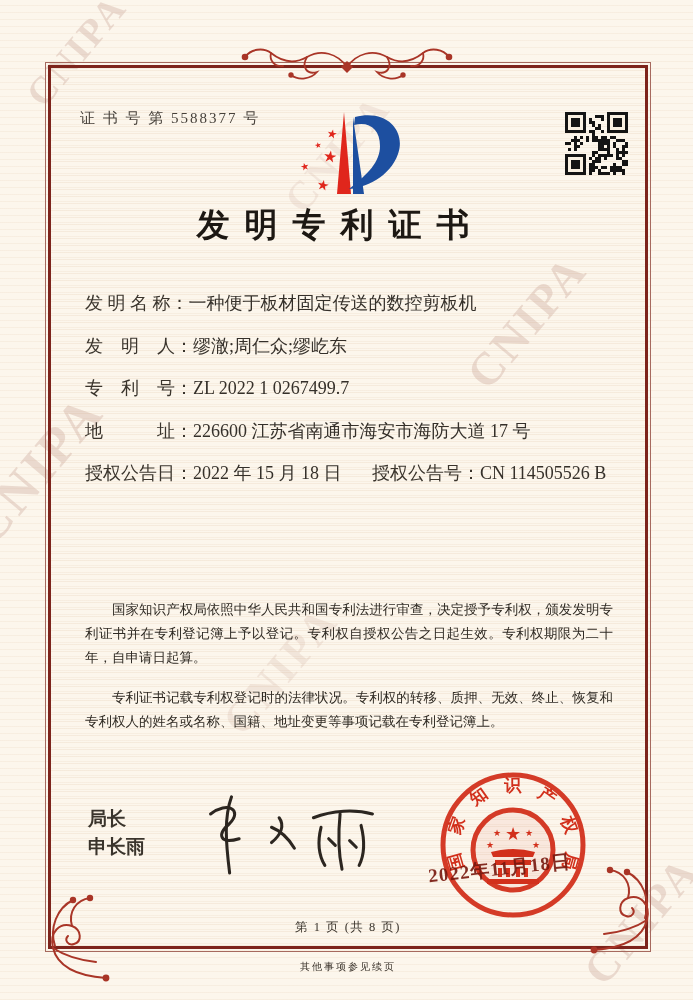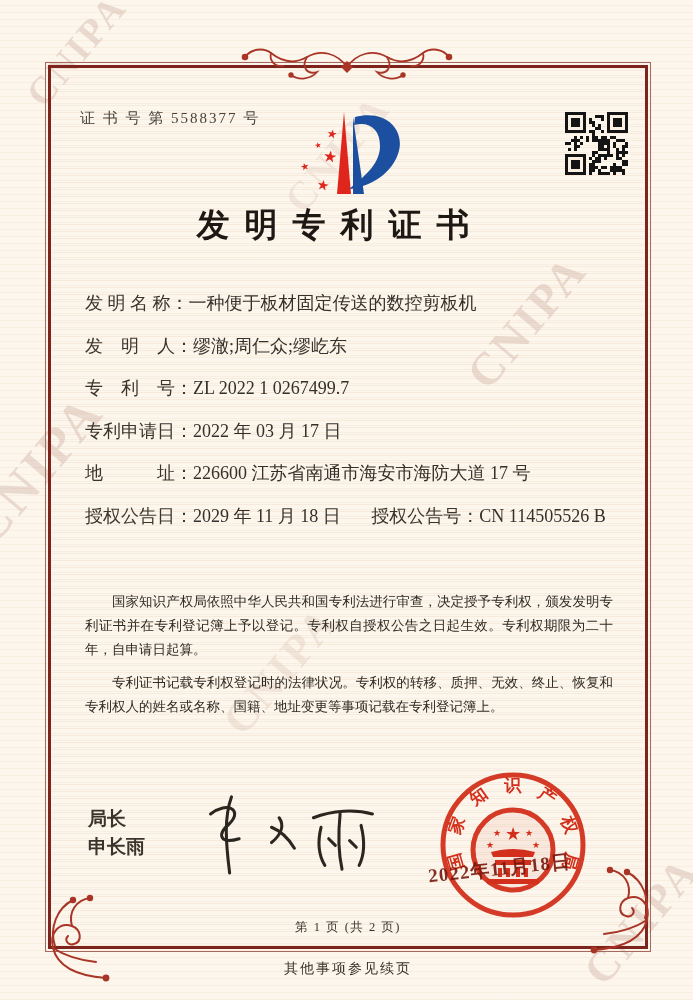--- a/index.html
+++ b/index.html
@@ -52,40 +52,40 @@
   .fields{position:absolute;left:85px;top:291px;width:535px;}
   .field-row{height:20px;margin-bottom:22.5px;font-size:18px;white-space:nowrap;color:#3a342c;}
   .field-label{display:inline-block;min-width:100px;color:#3a342c;}
   .field-value{color:#35302a;}
   .field-cell-2{margin-left:26px;}
   .body-text{
     position:absolute;left:85px;top:582px;width:528px;
     font-size:13.5px;line-height:1.78;color:#2f2a23;
     text-align:justify;
   }
-  .body-text p{margin:8px 0 9px 0;text-indent:2em;}
+  .body-text p{margin:16px 0 9px 0;text-indent:2em;}
   .officer{position:absolute;left:88px;top:806px;font-size:19px;font-weight:600;color:#3a342c;}
   .officer .name{margin-top:2px;}
   .signature{position:absolute;left:182px;top:783px;}
   .seal{position:absolute;left:436px;top:768px;}
   .seal-date{
     position:absolute;left:428px;top:854px;width:180px;
     font-size:19px;font-weight:bold;color:#77170d;opacity:0.9;
     transform:rotate(-6deg);white-space:nowrap;letter-spacing:1px;
   }
   .flourish-top{position:absolute;left:240px;top:40px;}
   .flourish-bl{position:absolute;left:38px;top:890px;}
   .flourish-br{position:absolute;left:590px;top:862px;transform:scaleX(-1);}
   .page-number{
     position:absolute;left:45px;top:919px;width:606px;
     text-align:center;font-size:12.5px;letter-spacing:1.5px;color:#3a342c;
   }
   .continuation-note{
     position:absolute;left:45px;top:960px;width:606px;
-    text-align:center;font-size:14px;letter-spacing:2px;color:#3a332b;
+    text-align:center;font-size:10px;letter-spacing:2px;color:#3a332b;
   }
 </style>
 </head>
 <body>
 
 <div class="page">
 
   <div class="wm" style="left:10px;top:28px;font-size:38px;">CNIPA</div>
   <div class="wm" style="left:268px;top:130px;font-size:40px;opacity:0.18;">CNIPA</div>
   <div class="wm" style="left:448px;top:295px;font-size:46px;">CNIPA</div>
@@ -289,27 +289,24 @@
     <div class="field-row">
       <span class="field-label">发 明 名 称：</span><span class="field-value">一种便于板材固定传送的数控剪板机</span>
     </div>
     <div class="field-row">
       <span class="field-label">发　明　人：</span><span class="field-value">缪澈;周仁众;缪屹东</span>
     </div>
     <div class="field-row">
       <span class="field-label">专　利　号：</span><span class="field-value">ZL 2022 1 0267499.7</span>
     </div>
     <div class="field-row">
-      <span class="field-label">专利申请日：</span><span class="field-value">2022 年 03 月 17 日</span>
-    </div>
-    <div class="field-row">
       <span class="field-label">地　　　址：</span><span class="field-value">226600 江苏省南通市海安市海防大道 17 号</span>
     </div>
     <div class="field-row">
-      <span><span class="field-label">授权公告日：</span><span class="field-value">2029 年 11 月 18 日</span></span>
+      <span><span class="field-label">授权公告日：</span><span class="field-value">2022 年 15 月 18 日</span></span>
       <span class="field-cell-2"><span class="field-label">授权公告号：</span><span class="field-value">CN 114505526 B</span></span>
     </div>
   </div>
 
   <div class="body-text">
     <p>国家知识产权局依照中华人民共和国专利法进行审查，决定授予专利权，颁发发明专利证书并在专利登记簿上予以登记。专利权自授权公告之日起生效。专利权期限为二十年，自申请日起算。</p>
     <p>专利证书记载专利权登记时的法律状况。专利权的转移、质押、无效、终止、恢复和专利权人的姓名或名称、国籍、地址变更等事项记载在专利登记簿上。</p>
   </div>
 
   <div class="officer">
@@ -353,16 +350,16 @@
         <rect x="-15" y="18" width="4" height="9"></rect>
         <rect x="-7" y="18" width="4" height="9"></rect>
         <rect x="3" y="18" width="4" height="9"></rect>
         <rect x="11" y="18" width="4" height="9"></rect>
         <rect x="-26" y="29" width="52" height="5"></rect>
       </g>
     </g>
   </svg>
   <div class="seal-date">2022年11月18日</div>
 
-  <div class="page-number">第 1 页 (共 2 页)</div>
+  <div class="page-number">第 1 页 (共 8 页)</div>
   <div class="continuation-note">其他事项参见续页</div>
 
 </div>
 
 </body></html>

